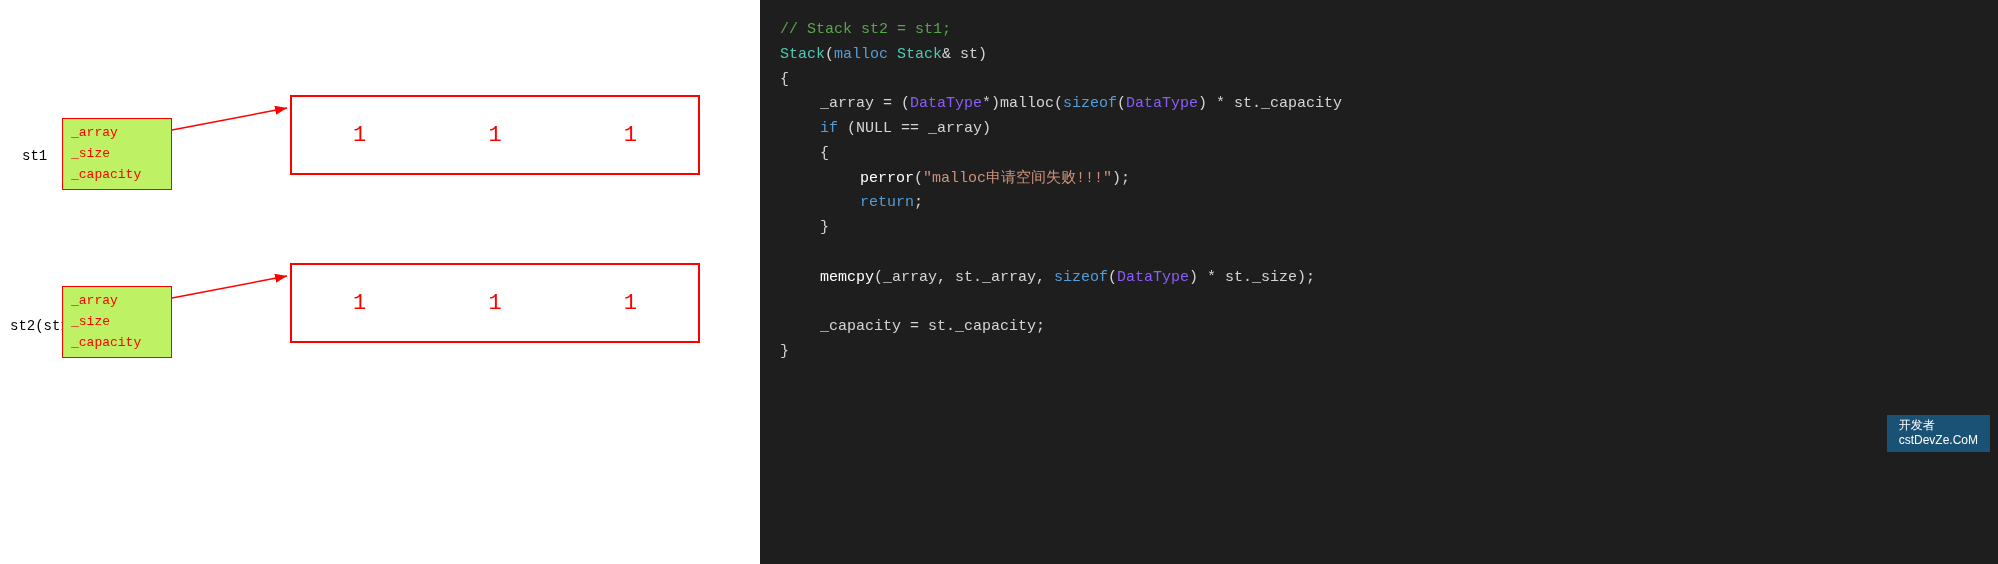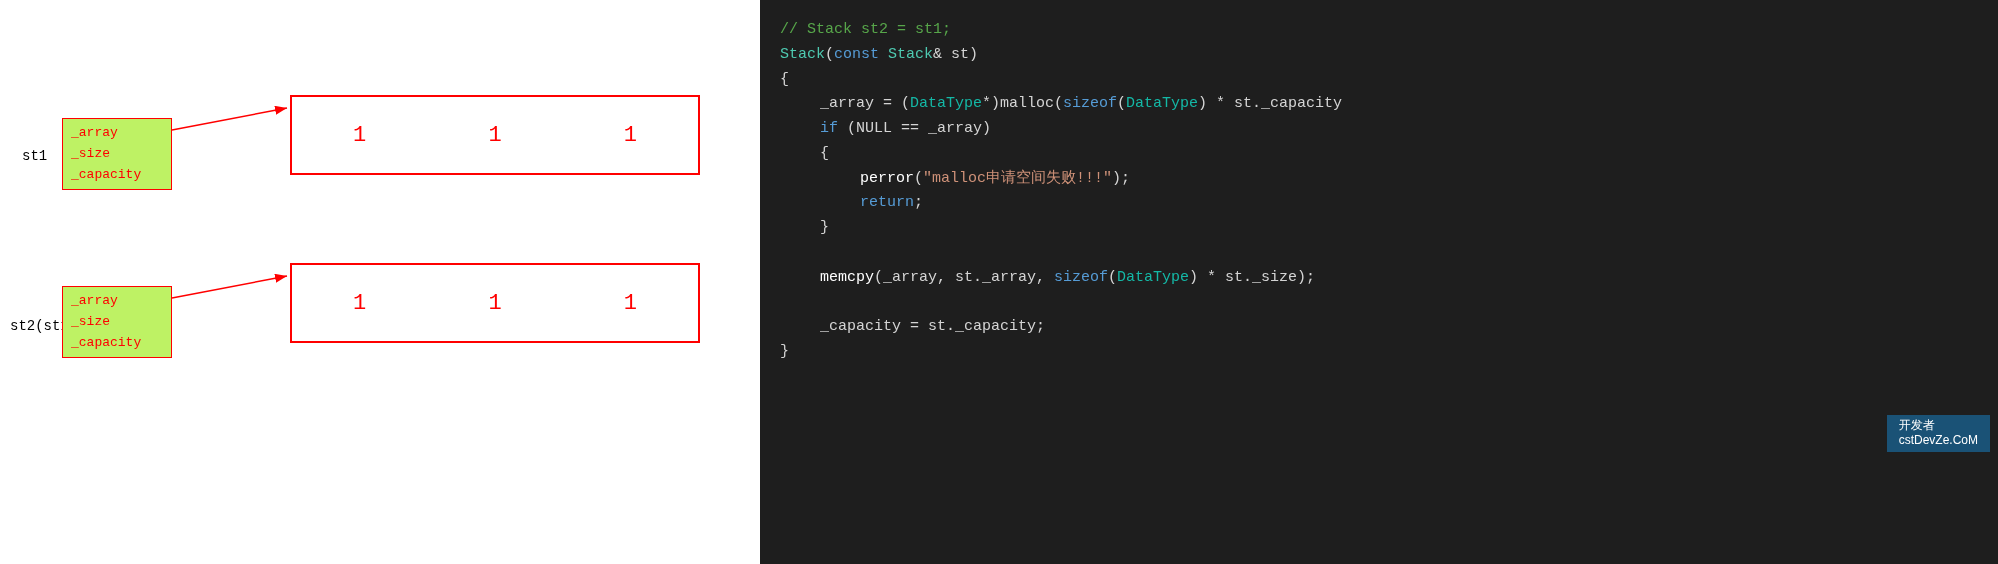--- a/index.html
+++ b/index.html
@@ -85,21 +85,21 @@
       font-size: 15px;
       white-space: pre;
     }
 
     .c-comment { color: #57a64a; }
     .c-keyword { color: #569cd6; }
     .c-classname { color: #4ec9b0; text-align: center; }
     .c-plain { color: #d4d4d4; }
     .c-string { color: #ce9178; }
     .c-function { color: #ffffff; }
-    .c-type { color: #14b8a6; }
+    .c-type { color: #8b5cf6; }
     .c-indent { display: inline-block; }
 
     
     .watermark {
       position: absolute;
       bottom: 8px;
       right: 8px;
       background: #1a5276;
       color: #fff;
       font-size: 12px;
@@ -155,21 +155,21 @@
   </svg>
 </div>
 
 <div class="code-panel">
 
   <div class="code-line">
     <span class="c-comment">// Stack st2 = st1;</span>
   </div>
 
   <div class="code-line">
-    <span class="c-classname">Stack</span><span class="c-plain">(</span><span class="c-keyword">const</span><span class="c-plain"> </span><span class="c-classname">Stack</span><span class="c-plain">&amp; st)</span>
+    <span class="c-classname">Stack</span><span class="c-plain">(</span><span class="c-keyword">malloc</span><span class="c-plain"> </span><span class="c-classname">Stack</span><span class="c-plain">&amp; st)</span>
   </div>
 
   <div class="code-line">
     <span class="c-plain">{</span>
   </div>
 
   <div class="code-line">
     <span class="c-indent" style="width:40px"></span>
     <span class="c-plain">_array = (</span><span class="c-type">DataType</span><span class="c-plain">*)malloc(</span><span class="c-keyword">sizeof</span><span class="c-plain">(</span><span class="c-type">DataType</span><span class="c-plain">) * st._capacity</span>
   </div>

